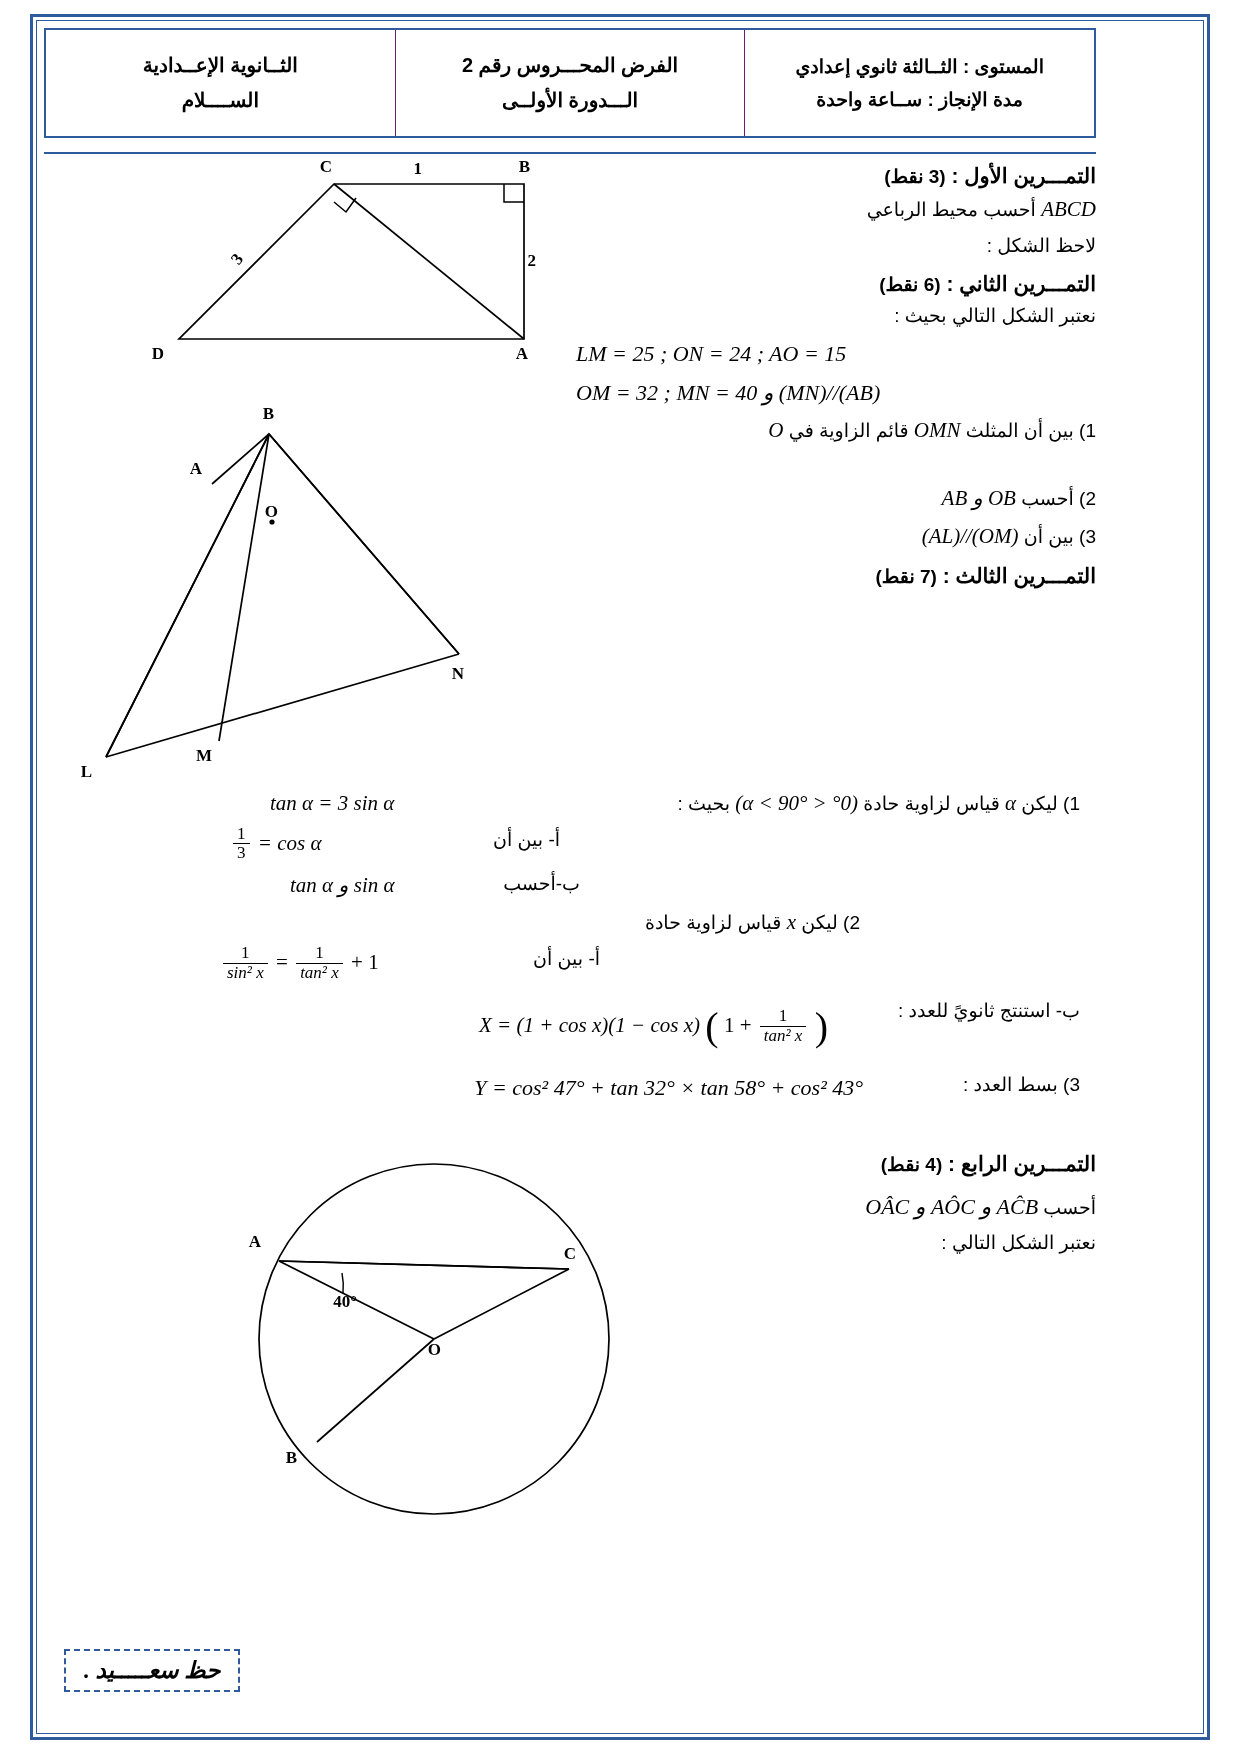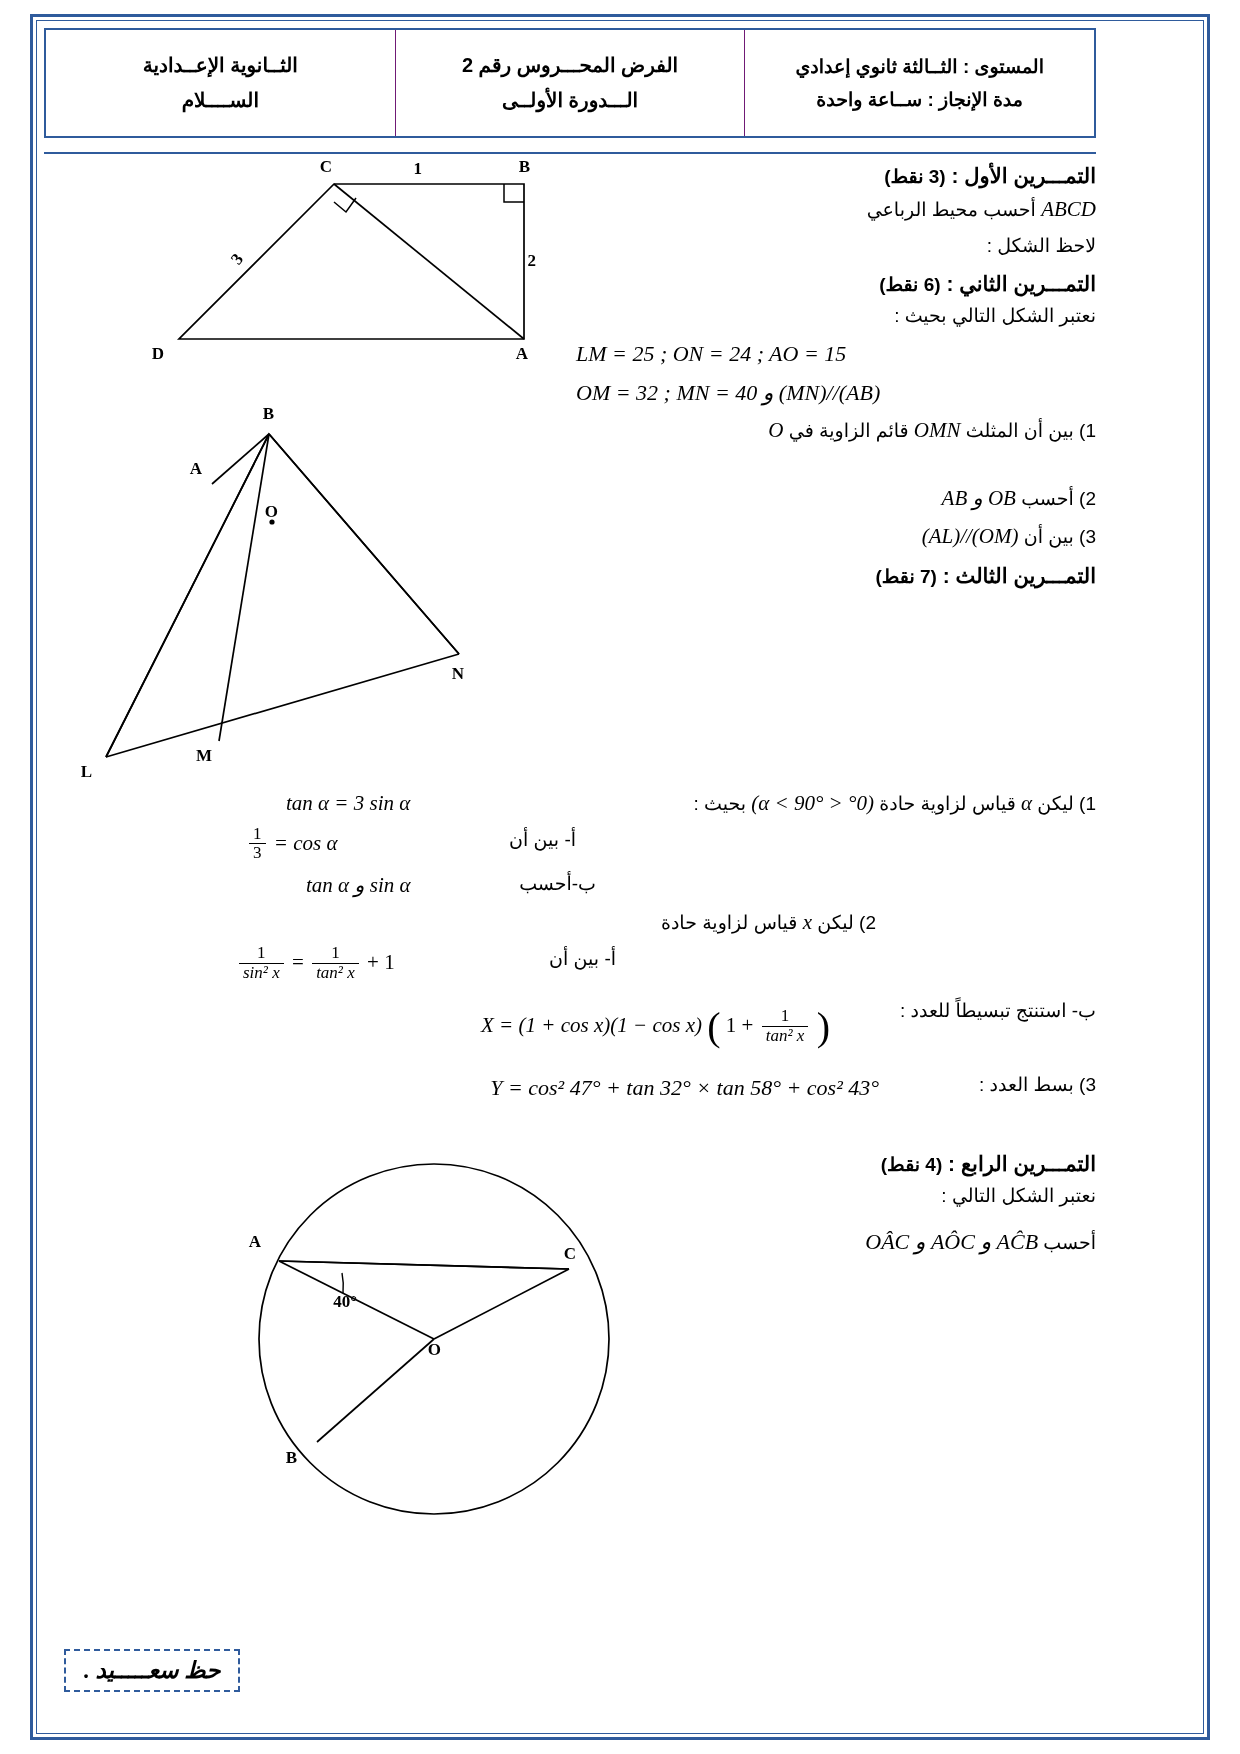--- a/index.html
+++ b/index.html
@@ -183,21 +183,21 @@
         <span>بين أن</span>
         <span class="math">(OM)//(AL)</span>
       </div>
 
       <div class="exo-title" style="margin-top:12px; padding-left:20px;">
         <span>التمـــرين الثالث :</span>
         <span class="pts">(7 نقط)</span>
       </div>
     </div>
 
-    <div style="position:absolute; right:0; top:628px; width:1040px;">
+    <div style="position:absolute; right:16px; top:628px; width:1040px;">
       <div class="line" style="text-align:right;">
         <span class="math" style="float:left; margin-left:230px;">tan α = 3 sin α</span>
         <span>1) ليكن</span>
         <span class="math">α</span>
         <span>قياس لزاوية حادة</span>
         <span class="math">(0° &lt; α &lt; 90°)</span>
         <span>بحيث :</span>
       </div>
       <div class="line" style="text-align:left; padding-left:190px;">
         <span style="float:right; margin-right:520px;">أ-  بين أن</span>
@@ -224,21 +224,21 @@
           <span class="den" style="font-style:italic;">tan² x</span>
         </span>
         <span class="mathup">=</span>
         <span class="frac">
           <span class="num">1</span>
           <span class="den" style="font-style:italic;">sin² x</span>
         </span>
       </div>
       <div class="line" style="text-align:right; margin-top:14px;">
         <span style="float:right;">
-          <span>ب-  استنتج تبسيطاً للعدد</span>
+          <span>ب-  استنتج ثانويً للعدد</span>
           <span>:</span>
         </span>
         <span style="display:inline-block; margin-right:70px;" dir="ltr">
           <span class="math">X = (1 + cos x)(1 − cos x)</span>
           <span class="mathup" style="font-size:40px; vertical-align:-8px;">(</span>
           <span class="mathup">1 +</span>
           <span class="frac">
             <span class="num">1</span>
             <span class="den" style="font-style:italic;">tan² x</span>
           </span>
@@ -252,25 +252,25 @@
         </span>
         <span class="math" style="display:inline-block; margin-right:100px; font-size:22px;">Y = cos² 47° + tan 32° × tan 58° + cos² 43°</span>
       </div>
     </div>
 
     <div style="position:absolute; right:0; top:998px; width:520px;">
       <div class="exo-title">
         <span>التمـــرين الرابع :</span>
         <span class="pts">(4 نقط)</span>
       </div>
-      <div class="line">نعتبر الشكل التالي :</div>
       <div class="line" style="margin-top:14px;">
         <span>أحسب</span>
         <span class="math" style="font-size:22px;">AĈB    و   AÔC   و   OÂC</span>
       </div>
+      <div class="line">نعتبر الشكل التالي :</div>
     </div>
 
     <svg class="fig" style="left:60px; top:0px;" width="450" height="220" viewBox="0 0 450 220">
       <polygon points="230,30 420,30 420,185 75,185" fill="none" stroke="#000" stroke-width="1.7"></polygon>
       <line x1="230" y1="30" x2="420" y2="185" stroke="#000" stroke-width="1.7"></line>
 
       <polyline points="400,30 400,48 420,48" fill="none" stroke="#000" stroke-width="1.5"></polyline>
 
       <polyline points="230,48 242,58 252,44" fill="none" stroke="#000" stroke-width="1.5"></polyline>
       <text class="figlabel" x="228" y="18">C</text>

